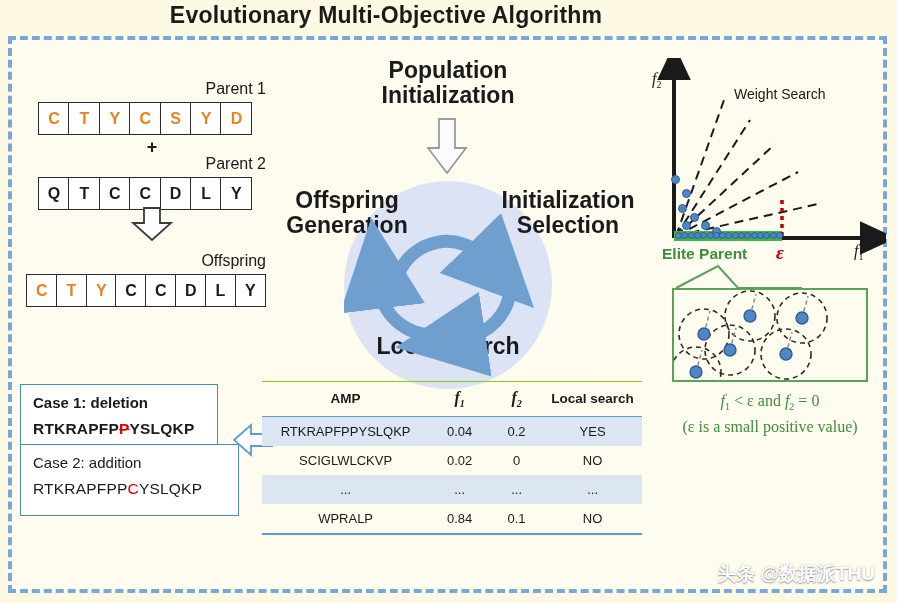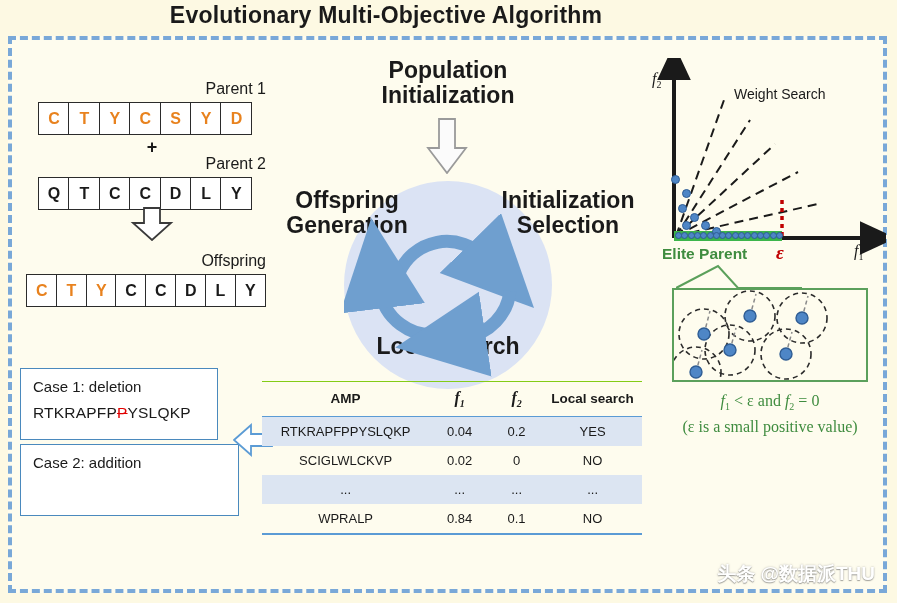--- a/index.html
+++ b/index.html
@@ -409,29 +409,32 @@
       </g>
     </svg>
   </div>
 
   <div class="green-cap" style="left:672px; top:392px; width:196px;">
     <span class="fsym">f</span><sub style="font-size:10px">1</sub><span> &lt; </span><span>ε</span><span> and </span><span class="fsym">f</span><sub style="font-size:10px">2</sub><span> = 0</span>
   </div>
 
   <div class="green-cap" style="left:652px; top:418px; width:236px;">(ε is a small positive value)</div>
 
-  <div class="case-box" style="left:20px; top:368px; width:198px; height:72px;">
+  <div class="case-box" style="left:20px; top:384px; width:198px; height:72px;font-weight:bold;">
     <div class="case-title">Case 1: deletion</div>
     <div class="case-seq">
       <span>RTKRAPFP</span><span class="del">P</span><span>YSLQKP</span>
     </div>
   </div>
 
   <div class="case-box" style="left:20px; top:444px; width:219px; height:72px;">
     <div class="case-title">Case 2: addition</div>
+    <div class="case-seq">
+      <span>RTKRAPFPP</span><span class="add">C</span><span>YSLQKP</span>
+    </div>
   </div>
 
   <div class="abs" style="left:233px; top:423px; width:40px; height:34px;">
     <svg width="40" height="34" viewBox="0 0 40 34">
       <polygon points="1,17 18,2 18,11 39,11 39,23 18,23 18,32" fill="#ffffff" stroke="#5b9bd5" stroke-width="1.8" stroke-linejoin="miter"></polygon>
     </svg>
   </div>
 
   <table id="amp-table">
     <thead>

